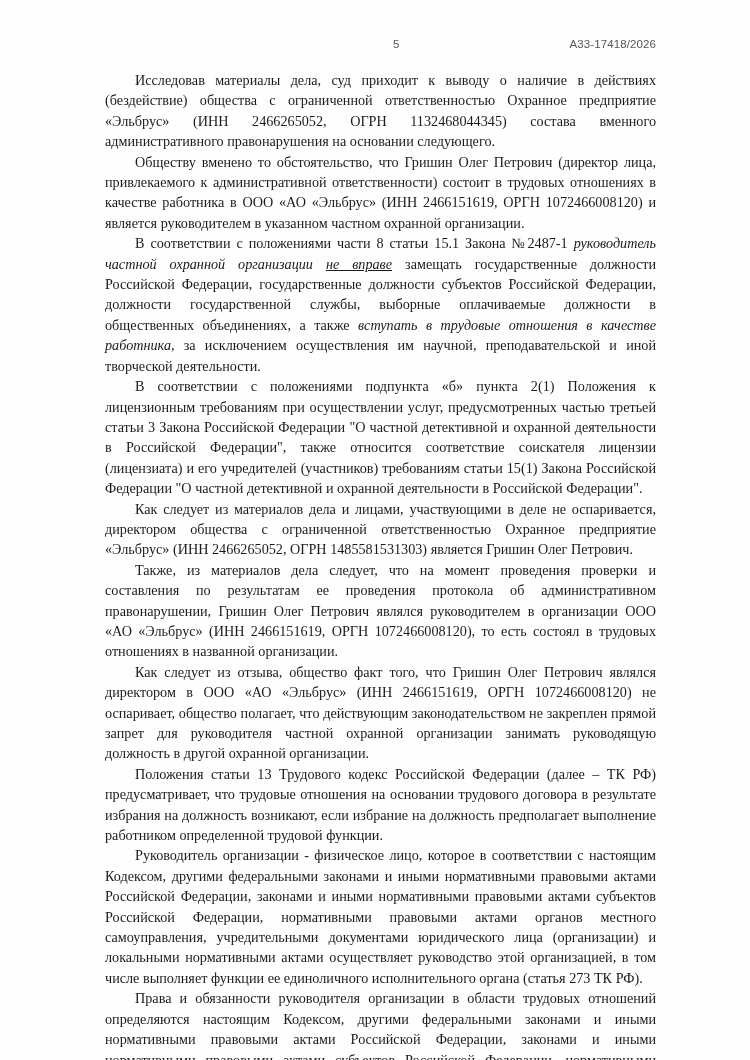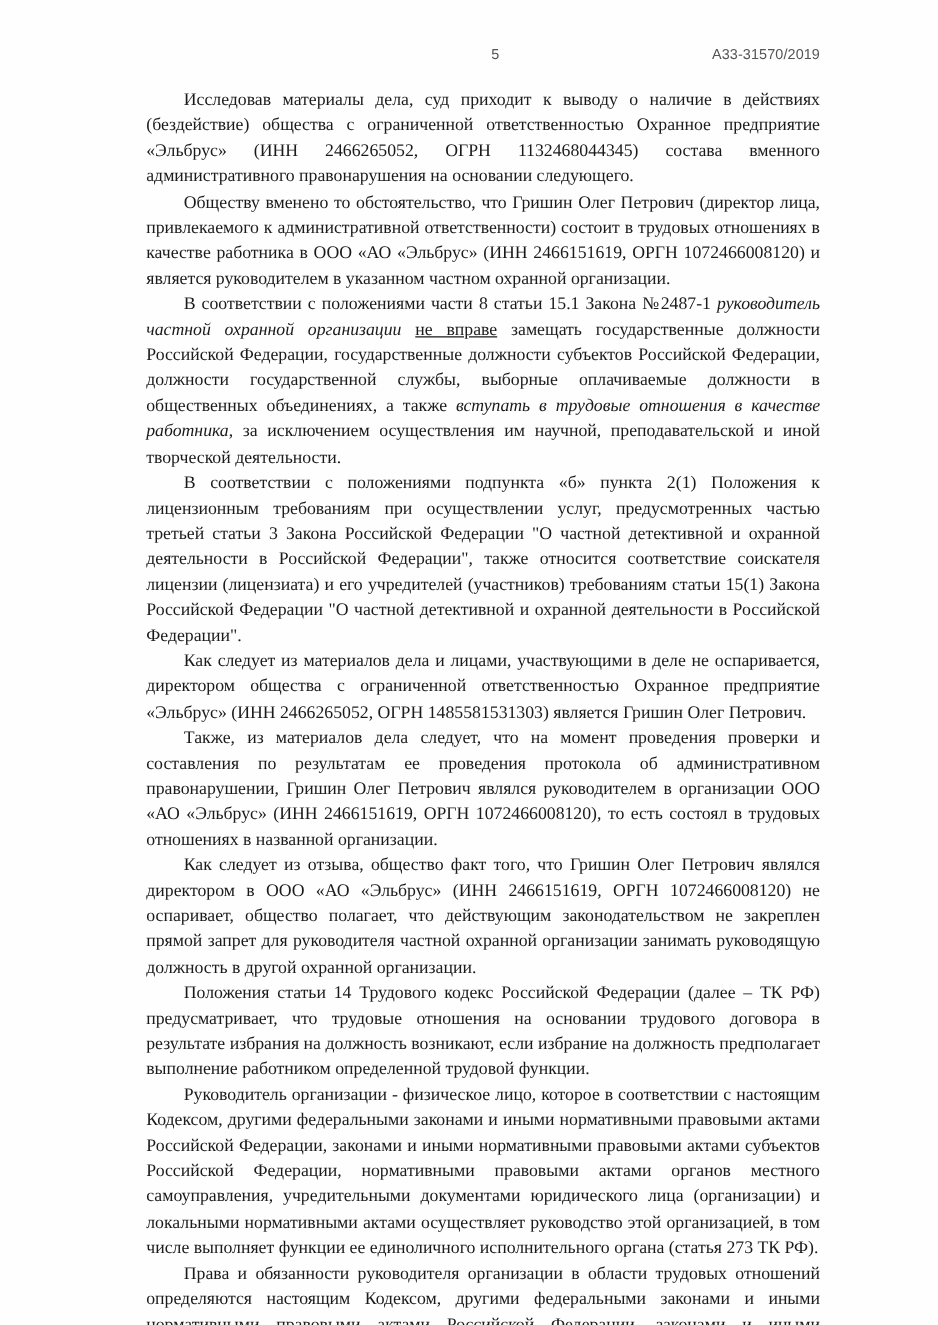--- a/index.html
+++ b/index.html
@@ -48,56 +48,57 @@
     left: 105px;
     width: 551px;
     font-size: 14.2px;
     line-height: 20.4px;
     text-align: justify;
     text-justify: inter-word;
     -webkit-hyphens: none;
     hyphens: none;
   }
   p.para {
-    margin: 0 0 0 12px;
+    margin: 0 0 0 0;
     text-indent: 30px;
     text-align: justify;
     text-align-last: left;
   }
   p.para:last-child {
     margin-bottom: 0;
   }
   .it {
     font-style: italic;
   }
   .it-u {
+    font-style: italic;
     text-decoration: underline;
   }
   
   .body-text, .page-header {
     -webkit-font-smoothing: antialiased;
   }
 </style>
 </head>
 <body>
 
 <div class="page">
 
   <div class="page-header">
     <span class="page-number">5</span>
-    <span class="case-number">А33-31570/2019</span>
+    <span class="case-number">А33-17418/2026</span>
   </div>
 
   <div class="body-text" id="body-text">
 
   <p class="para"><span>Исследовав материалы дела, суд приходит к выводу о наличие в действиях (бездействие) общества с ограниченной ответственностью Охранное предприятие «Эльбрус» (ИНН 2466265052, ОГРН 1132468044345) состава вменного административного правонарушения на основании следующего.</span></p>
       <p class="para"><span>Обществу вменено то обстоятельство, что Гришин Олег Петрович (директор лица, привлекаемого к административной ответственности) состоит в трудовых отношениях в качестве работника в ООО «АО «Эльбрус» (ИНН 2466151619, ОРГН 1072466008120) и является руководителем в указанном частном охранной организации.</span></p>
       <p class="para"><span>В соответствии с положениями части 8 статьи 15.1 Закона №2487-1 </span><span class="it">руководитель частной охранной организации </span><span class="it-u">не вправе</span><span> замещать государственные должности Российской Федерации, государственные должности субъектов Российской Федерации, должности государственной службы, выборные оплачиваемые должности в общественных объединениях, а также </span><span class="it">вступать в трудовые отношения в качестве работника</span><span>, за исключением осуществления им научной, преподавательской и иной творческой деятельности.</span></p>
       <p class="para"><span>В соответствии с положениями подпункта «б» пункта 2(1) Положения к лицензионным требованиям при осуществлении услуг, предусмотренных частью третьей статьи 3 Закона Российской Федерации "О частной детективной и охранной деятельности в Российской Федерации", также относится соответствие соискателя лицензии (лицензиата) и его учредителей (участников) требованиям статьи 15(1) Закона Российской Федерации "О частной детективной и охранной деятельности в Российской Федерации".</span></p>
       <p class="para"><span>Как следует из материалов дела и лицами, участвующими в деле не оспаривается, директором общества с ограниченной ответственностью Охранное предприятие «Эльбрус» (ИНН 2466265052, ОГРН 1485581531303) является Гришин Олег Петрович.</span></p>
       <p class="para"><span>Также, из материалов дела следует, что на момент проведения проверки и составления по результатам ее проведения протокола об административном правонарушении, Гришин Олег Петрович являлся руководителем в организации ООО «АО «Эльбрус» (ИНН 2466151619, ОРГН 1072466008120), то есть состоял в трудовых отношениях в названной организации.</span></p>
       <p class="para"><span>Как следует из отзыва, общество факт того, что Гришин Олег Петрович являлся директором в ООО «АО «Эльбрус» (ИНН 2466151619, ОРГН 1072466008120) не оспаривает, общество полагает, что действующим законодательством не закреплен прямой запрет для руководителя частной охранной организации занимать руководящую должность в другой охранной организации.</span></p>
-      <p class="para"><span>Положения статьи 14 Трудового кодекс Российской Федерации (далее – ТК РФ) предусматривает, что трудовые отношения на основании трудового договора в результате избрания на должность возникают, если избрание на должность предполагает выполнение работником определенной трудовой функции.</span></p>
+      <p class="para"><span>Положения статьи 13 Трудового кодекс Российской Федерации (далее – ТК РФ) предусматривает, что трудовые отношения на основании трудового договора в результате избрания на должность возникают, если избрание на должность предполагает выполнение работником определенной трудовой функции.</span></p>
       <p class="para"><span>Руководитель организации - физическое лицо, которое в соответствии с настоящим Кодексом, другими федеральными законами и иными нормативными правовыми актами Российской Федерации, законами и иными нормативными правовыми актами субъектов Российской Федерации, нормативными правовыми актами органов местного самоуправления, учредительными документами юридического лица (организации) и локальными нормативными актами осуществляет руководство этой организацией, в том числе выполняет функции ее единоличного исполнительного органа (статья 273 ТК РФ).</span></p>
       <p class="para"><span>Права и обязанности руководителя организации в области трудовых отношений определяются настоящим Кодексом, другими федеральными законами и иными нормативными правовыми актами Российской Федерации, законами и иными нормативными правовыми актами субъектов Российской Федерации, нормативными правовыми актами органов местного самоуправления, учредительными документами организации, локальными нормативными актами, трудовым договором (статья 274 ТК РФ).</span></p>
     </div>
 
 </div>
 
 </body></html>

